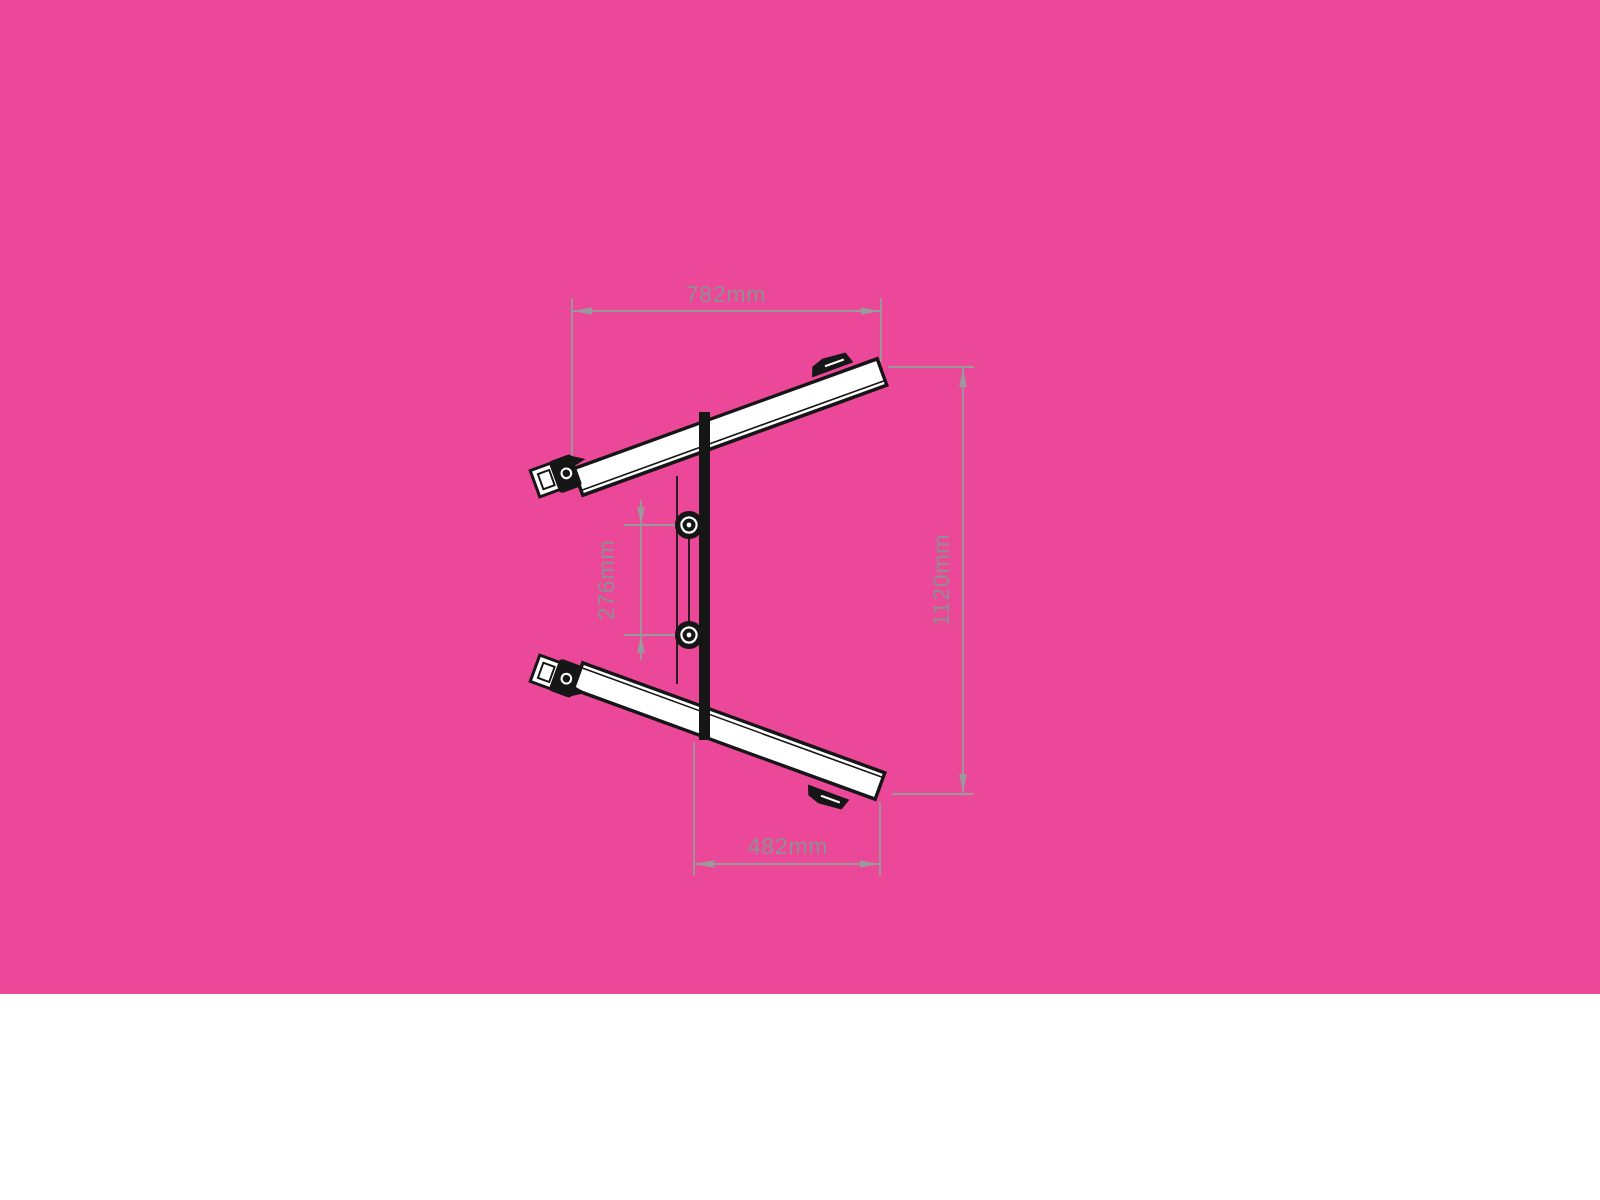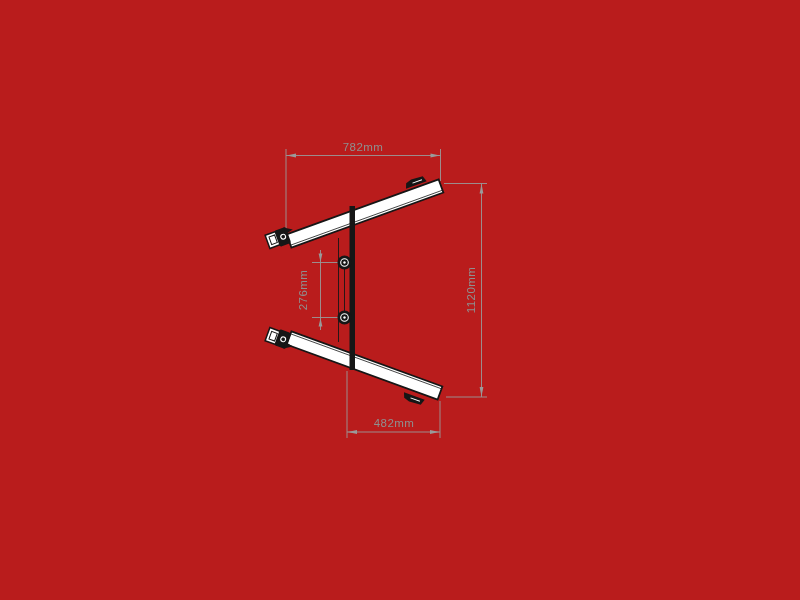--- a/index.html
+++ b/index.html
@@ -7,22 +7,22 @@
     padding: 0;
     background: #ffffff;
     width: 800px;
     height: 600px;
     overflow: hidden;
     font-family: "Liberation Sans", sans-serif;
   }
   .canvas {
     position: relative;
     width: 800px;
-    height: 600px;
-    background: #b91c1c;
+    height: 497px;
+    background: #ec4899;
   }
   svg { display: block; }
   .dim-text {
     font-family: "Liberation Sans", sans-serif;
     font-size: 11.5px;
     fill: #8f8f8f;
     letter-spacing: 0.4px;
   }
 </style>
 </head>

